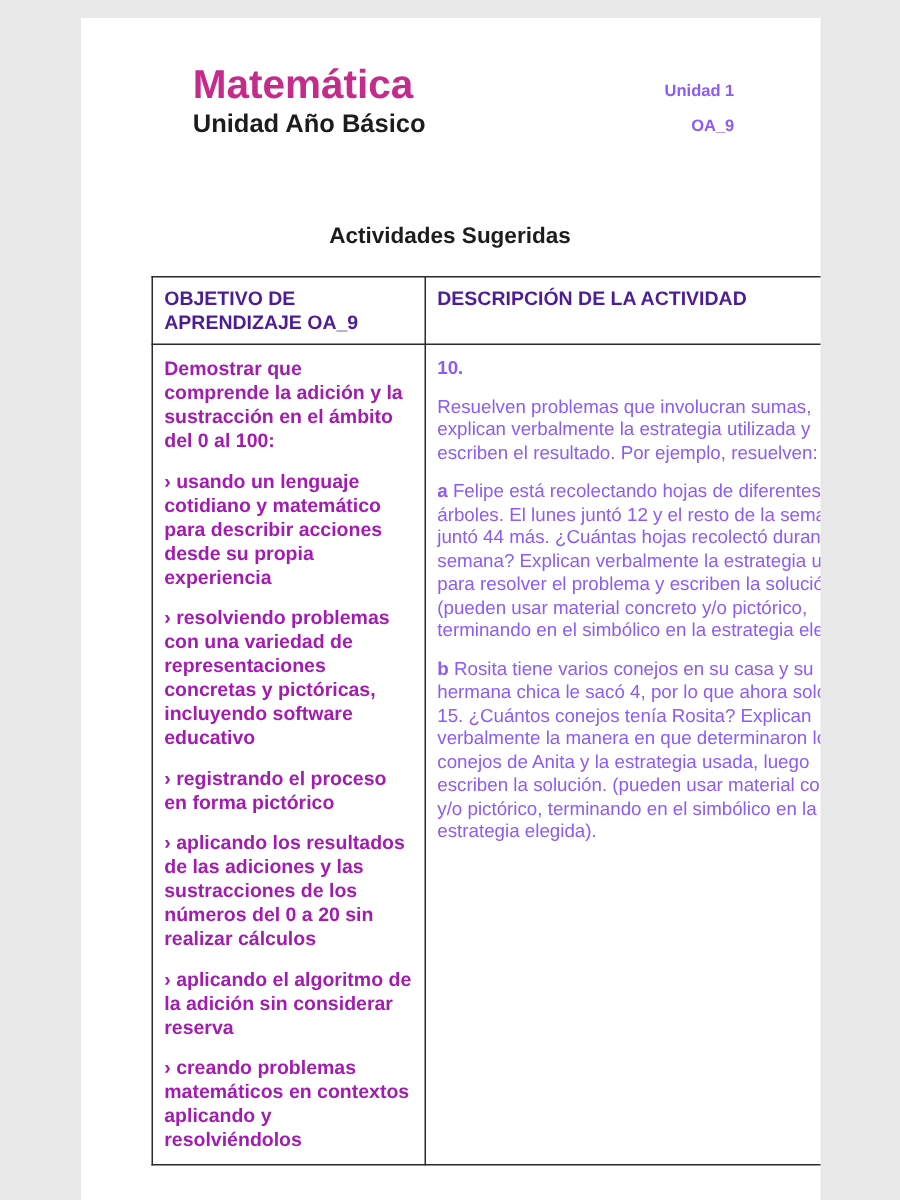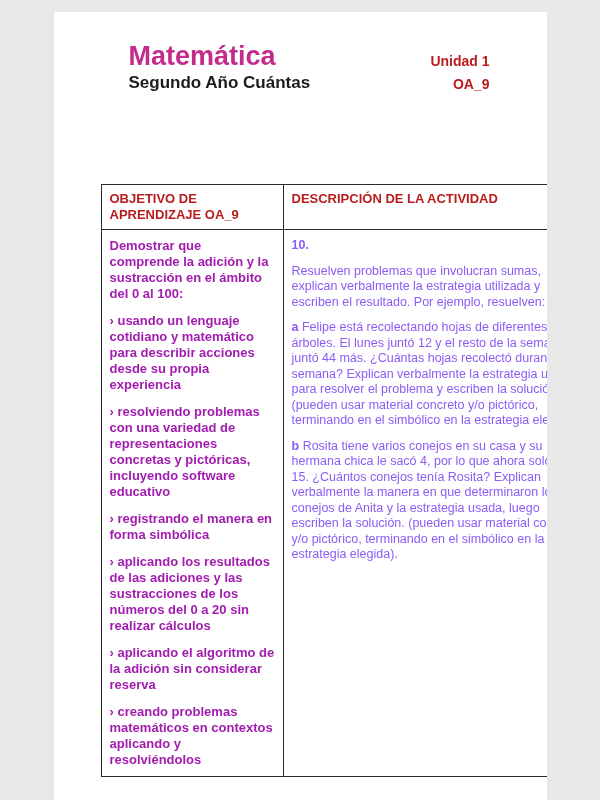--- a/index.html
+++ b/index.html
@@ -17,22 +17,22 @@
   .subject{
     font-size:27px;font-weight:bold;line-height:32px;
     color:#c42c8c;letter-spacing:0;
   }
   .level{
     font-size:17px;font-weight:bold;line-height:21px;
     color:#1c1c1c;
   }
   .header-right{position:absolute;right:57px;top:40px;text-align:right;}
   .unit,.oa{
-    font-size:14px;font-weight:bold;line-height:19px;
-    color:#b91c1c;
+    font-size:11px;font-weight:bold;line-height:19px;
+    color:#8b5cf6;
   }
   .oa{margin-top:4px;}
   
   .main-title{
     position:absolute;top:137px;left:0;width:100%;
     margin:0;text-align:center;
     font-size:15px;font-weight:bold;color:#1c1c1c;
   }
   
   table.activities{
@@ -42,21 +42,21 @@
     table-layout:fixed;
   }
   table.activities th,
   table.activities td{
     border:1.5px solid #2b2b2b;
     vertical-align:top;
   }
   th.col1{width:182px;}
   th.col2{width:314px;}
   table.activities th{
-    font-size:13px;font-weight:bold;color:#b91c1c;
+    font-size:13px;font-weight:bold;color:#4c1d95;
     padding:6px 8px;height:40px;box-sizing:border-box;
   }
   th.col1{text-align:left;line-height:16px;}
   th.col2{text-align:left;line-height:16px;}
   table.activities td{
     height:506px;box-sizing:border-box;
     padding:8px 8px 8px 8px;
   }
   
   .objective-cell p{
@@ -73,43 +73,44 @@
   .act-number{font-weight:bold;font-size:13px;}
   .item-label{font-weight:bold;}
 </style>
 </head>
 <body>
 
 <div class="page">
 
   <div class="header-left">
     <div class="subject">Matemática</div>
-    <div class="level">Segundo Año Cuántas</div>
+    <div class="level">Unidad Año Básico</div>
   </div>
 
   <div class="header-right">
     <div class="unit">Unidad 1</div>
     <div class="oa">OA_9</div>
   </div>
 
+  <h1 class="main-title">Actividades Sugeridas</h1>
 
   <table class="activities">
     <thead>
       <tr>
         <th class="col1">OBJETIVO DE APRENDIZAJE OA_9</th>
         <th class="col2">DESCRIPCIÓN DE LA ACTIVIDAD</th>
       </tr>
     </thead>
     <tbody>
       <tr>
         <td class="objective-cell">
           <p>Demostrar que comprende la adición y la sustracción en el ámbito del 0 al 100:</p>
           <p>› usando un lenguaje cotidiano y matemático para describir acciones desde su propia experiencia</p>
           <p>› resolviendo problemas con una variedad de representaciones concretas y pictóricas, incluyendo software educativo</p>
-          <p>› registrando el manera en forma simbólica</p>
+          <p>› registrando el proceso en forma pictórico</p>
           <p>› aplicando los resultados de las adiciones y las sustracciones de los números del 0 a 20 sin realizar cálculos</p>
           <p>› aplicando el algoritmo de la adición sin considerar reserva</p>
           <p>› creando problemas matemáticos en contextos aplicando y resolviéndolos</p>
         </td>
         <td class="activity-cell">
           <p class="act-number">10.</p>
           <p>Resuelven problemas que involucran sumas, explican verbalmente la estrategia utilizada y escriben el resultado. Por ejemplo, resuelven:</p>
           <p><span class="item-label">a</span> <span>Felipe está recolectando hojas de diferentes árboles. El lunes juntó 12 y el resto de la semana juntó 44 más. ¿Cuántas hojas recolectó durante la semana? Explican verbalmente la estrategia utilizada para resolver el problema y escriben la solución. (pueden usar material concreto y/o pictórico, terminando en el simbólico en la estrategia elegida).</span></p>
           <p><span class="item-label">b</span> <span>Rosita tiene varios conejos en su casa y su hermana chica le sacó 4, por lo que ahora solo tiene 15. ¿Cuántos conejos tenía Rosita? Explican verbalmente la manera en que determinaron los conejos de Anita y la estrategia usada, luego escriben la solución. (pueden usar material concreto y/o pictórico, terminando en el simbólico en la estrategia elegida).</span></p>
         </td>

